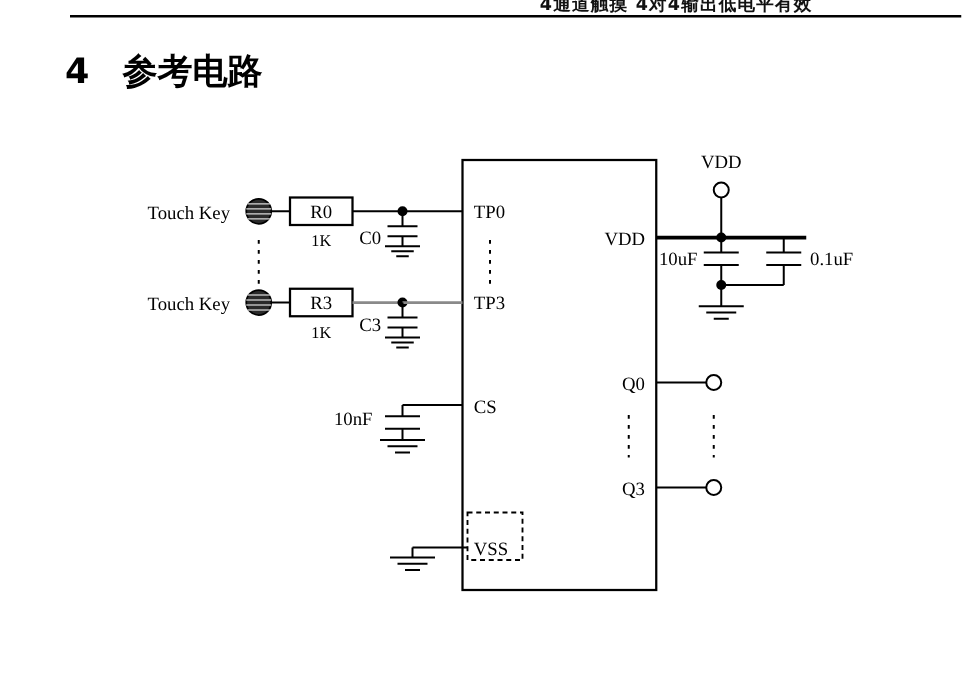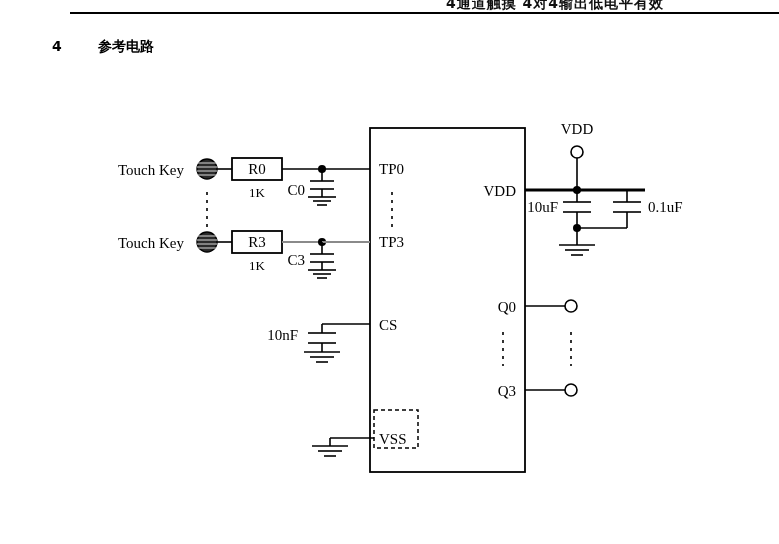--- a/index.html
+++ b/index.html
@@ -12,21 +12,21 @@
     height: 544px;
     position: relative;
     overflow: hidden;
     font-family: "Liberation Serif", serif;
     color: #000000;
   }
 
   
   #page-header {
     position: absolute;
-    left: 18px;
+    left: 4px;
     top: 0;
     width: 664px;
     height: 24px;
     text-align: center;
   }
   #header-text {
     position: absolute;
     right: 18px;
     top: -5px;
     font-family: "DejaVu Sans", sans-serif;
@@ -45,21 +45,21 @@
     border-top: 2px solid #000;
   }
 
   
   #section-title {
     position: absolute;
     left: 52px;
     top: 38px;
     font-family: "DejaVu Sans", sans-serif;
     font-weight: 700;
-    font-size: 14px;
+    font-size: 28px;
     white-space: nowrap;
   }
   #section-title .num {
     display: inline-block;
     width: 46px;
   }
 
   
   #circuit {
     position: absolute;

